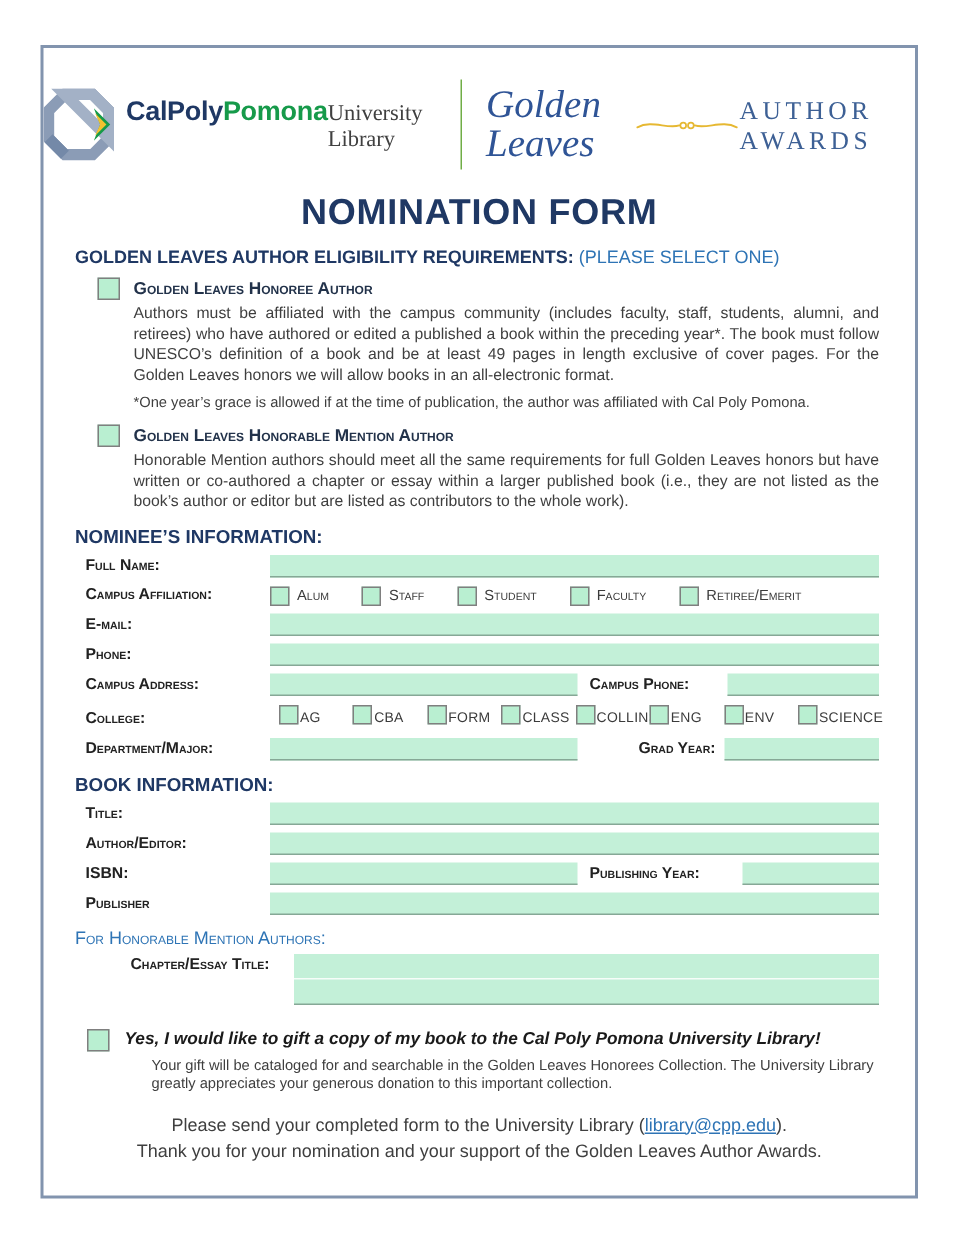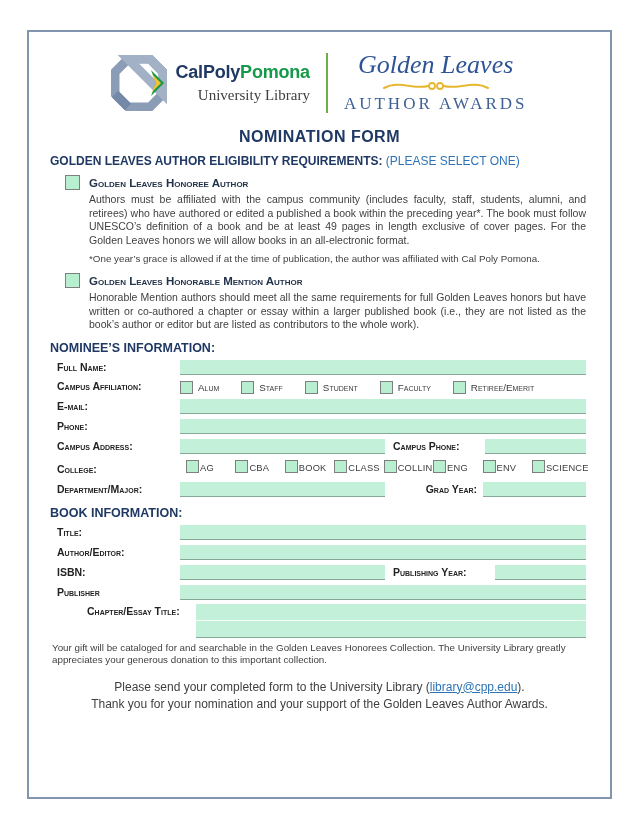--- a/index.html
+++ b/index.html
@@ -4,32 +4,32 @@
 <style>
   * { margin:0; padding:0; box-sizing:border-box; }
   html,body { width:640px; background:#ffffff; }
   body { width:640px; height:828px; position:relative; font-family:"Liberation Sans", sans-serif; color:#404040; }
 
   .frame { position:absolute; left:27px; top:30px; width:585px; height:769px; border:2px solid #8294ae; background:#fff; overflow:hidden; }
 
   
   .header { display:flex; justify-content:center; align-items:center; gap:16px; margin-top:16px; height:70px; }
   .brand { display:flex; align-items:center; gap:8px; }
-  .brand-text { display:flex; flex-direction:column; align-items:flex-end; }
+  .brand-text { display:flex; flex-direction:row; align-items:flex-start; }
   .brand-name { font-size:18px; font-weight:bold; letter-spacing:-0.2px; }
   .brand-name .cal { color:#1f3864; }
   .brand-name .pom { color:#169a4a; }
   .brand-sub { font-family:"Liberation Serif", serif; font-size:15px; color:#404040; margin-top:4px; }
   .divider { width:2px; height:60px; background:#70ad47; }
-  .award { display:flex; flex-direction:column; align-items:center; }
+  .award { display:flex; flex-direction:row; align-items:center; }
   .award-script { font-family:"Liberation Serif", serif; font-style:italic; font-size:26px; color:#2f5496; line-height:1; }
   .award-caps { font-family:"Liberation Serif", serif; font-size:17px; letter-spacing:3px; color:#3d6095; margin-top:2px; }
 
   
-  .form-title { text-align:center; color:#1f3864; font-size:16px; font-weight:bold; letter-spacing:0.5px; margin-top:10px; }
+  .form-title { text-align:center; color:#1f3864; font-size:24px; font-weight:bold; letter-spacing:0.5px; margin-top:10px; }
   .elig-heading { margin:8px 0 0 21px; font-size:12px; }
   .elig-heading .strong { color:#1f3864; font-weight:bold; }
   .elig-heading .light { color:#2e74b5; font-weight:normal; }
   .section-heading { margin:9px 0 0 21px; font-size:12.5px; font-weight:bold; color:#1f3864; }
 
   
   .opt-row { display:flex; align-items:center; gap:9px; margin:7px 0 0 36px; }
   .checkbox { width:15px; height:15px; background:#b9efd1; border:1px solid #7f7f7f; flex-shrink:0; cursor:pointer; }
   .opt-title { font-variant:small-caps; font-weight:bold; font-size:11.5px; color:#22324a; }
   .opt-body { margin:3px 24px 0 60px; font-size:10.5px; line-height:13.5px; text-align:justify; color:#3f3f3f; }
@@ -53,21 +53,21 @@
 
   
   .hm-heading { margin:8px 0 0 21px; font-variant:small-caps; font-size:12px; color:#2e74b5; }
   .frow.tall { height:34px; align-items:flex-start; }
   .finput.tall { height:34px; position:relative; }
   .finput.tall::after { content:""; position:absolute; left:0; right:0; top:16px; height:1px; background:rgba(255,255,255,0.85); }
 
   
   .gift-row { display:flex; align-items:center; gap:10px; margin:16px 24px 0 29px; }
   .gift-title { font-size:11.5px; font-weight:bold; font-style:italic; color:#1a1a1a; }
-  .gift-body { margin:4px 26px 0 23px; font-size:9.8px; line-height:12.5px; color:#3f3f3f; }
+  .gift-body { margin:4px 26px 0 72px; font-size:9.8px; line-height:12.5px; color:#3f3f3f; }
 
   
   .send-line { text-align:center; margin-top:13px; font-size:12px; color:#3f3f3f; }
   .send-line a { color:#2e74b5; text-decoration:underline; cursor:pointer; }
   .thanks-line { text-align:center; margin-top:3px; font-size:12px; color:#3f3f3f; }
 
   .version { position:absolute; right:28px; top:847px; font-size:8px; color:#595959; }
 </style>
 </head>
 <body>
@@ -178,21 +178,21 @@
       <span class="college-item">
         <span class="checkbox"></span>
         <span class="college-label">AG</span>
       </span>
       <span class="college-item">
         <span class="checkbox"></span>
         <span class="college-label">CBA</span>
       </span>
       <span class="college-item">
         <span class="checkbox"></span>
-        <span class="college-label">BOOK</span>
+        <span class="college-label">FORM</span>
       </span>
       <span class="college-item">
         <span class="checkbox"></span>
         <span class="college-label">CLASS</span>
       </span>
       <span class="college-item">
         <span class="checkbox"></span>
         <span class="college-label">COLLINS</span>
       </span>
       <span class="college-item">
@@ -234,26 +234,31 @@
     <span class="finput fixed" style="width:205px;"></span>
     <span class="mid-label" style="margin-left:8px; width:102px;">Publishing Year:</span>
     <span class="finput"></span>
   </div>
 
   <div class="frow">
     <span class="flabel">Publisher</span>
     <span class="finput"></span>
   </div>
 
+  <div class="hm-heading">For Honorable Mention Authors:</div>
 
   <div class="frow tall" style="margin-left:58px;">
     <span class="flabel" style="width:109px;">Chapter/Essay Title:</span>
     <span class="finput tall"></span>
   </div>
 
+  <div class="gift-row">
+    <span class="checkbox"></span>
+    <span class="gift-title">Yes, I would like to gift a copy of my book to the Cal Poly Pomona University Library!</span>
+  </div>
   <div class="gift-body">Your gift will be cataloged for and searchable in the Golden Leaves Honorees Collection. The University Library greatly appreciates your generous donation to this important collection.</div>
 
   <div class="send-line">
     <span>Please send your completed form to the University Library (</span><a>library@cpp.edu</a><span>).</span>
   </div>
   <div class="thanks-line">Thank you for your nomination and your support of the Golden Leaves Author Awards.</div>
 
 </div>
 
 <div class="version">1/2024</div>

